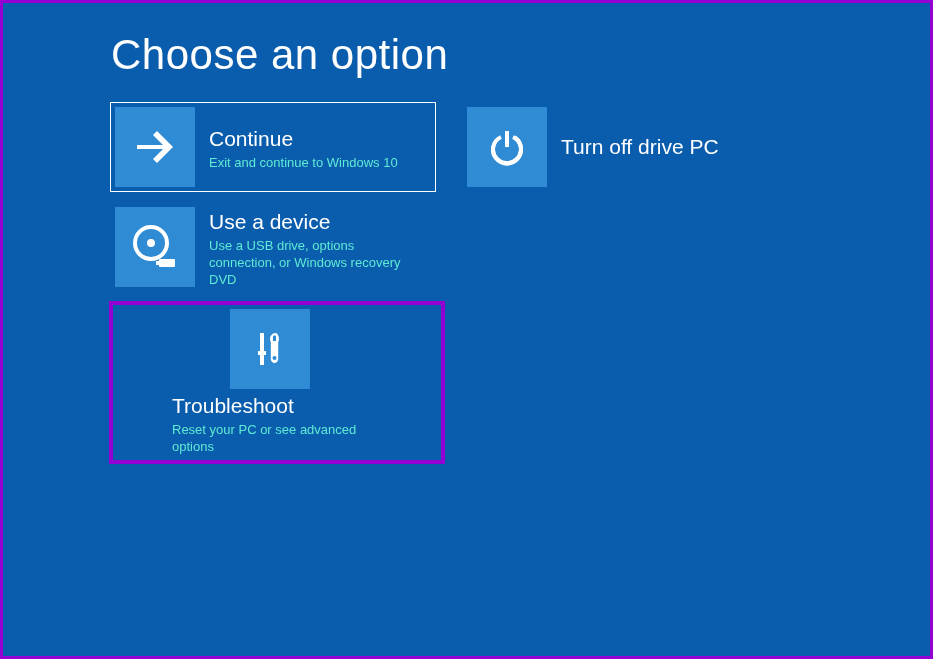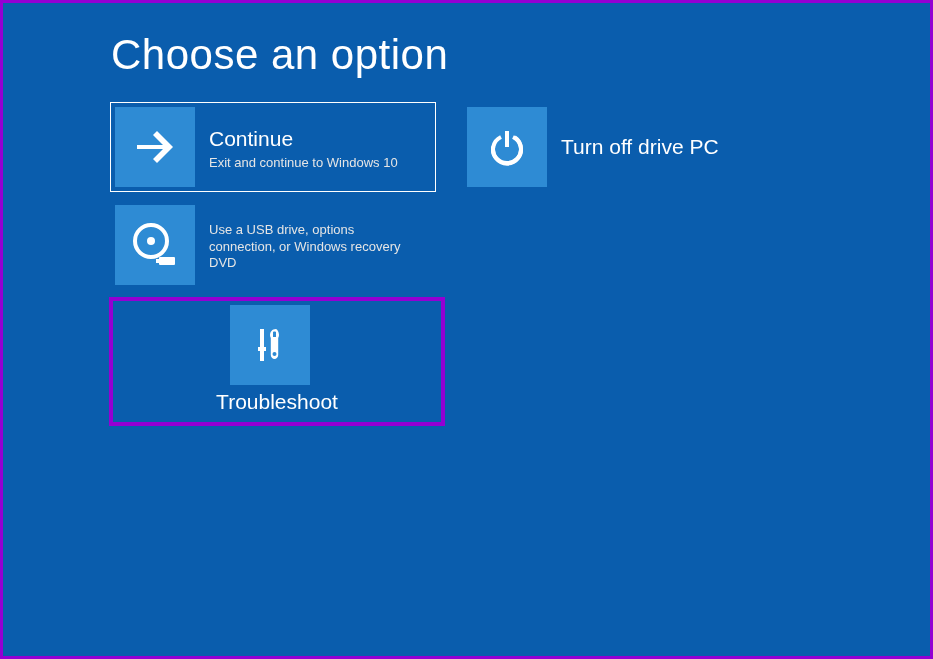--- a/index.html
+++ b/index.html
@@ -70,21 +70,21 @@
     .tile-title {
       font-size: 21px;
       font-weight: 300;
       line-height: 1.2;
       margin-bottom: 4px;
     }
     .tile-desc {
       font-size: 13px;
       font-weight: 300;
       line-height: 1.3;
-      color: #e5e5e5;
+      color: #5eead4;
       max-width: 210px;
     }
     svg {
       fill: #ffffff;
     }
   </style>
 </head>
 <body>
 
 <div class="container">
@@ -108,38 +108,40 @@
       <div class="tile">
         <div class="tile-icon">
           <svg width="56" height="56" viewBox="0 0 56 56">
             <circle cx="24" cy="24" r="16" fill="none" stroke="#ffffff" stroke-width="4"></circle>
             <circle cx="24" cy="24" r="4" fill="#ffffff"></circle>
             <rect x="32" y="40" width="16" height="8" rx="1" fill="#ffffff"></rect>
             <rect x="29" y="42" width="4" height="4" fill="#ffffff"></rect>
           </svg>
         </div>
         <div class="tile-text">
+          <div class="tile-title">Use a device</div>
           <div class="tile-desc">Use a USB drive, options connection, or Windows recovery DVD</div>
         </div>
       </div>
 
       <div class="tile highlighted">
         <div class="tile-icon">
           <svg width="48" height="48" viewBox="0 0 48 48">
 
             <rect x="14" y="8" width="4" height="18" fill="#ffffff"></rect>
             <rect x="12" y="26" width="8" height="4" fill="#ffffff"></rect>
             <rect x="14" y="30" width="4" height="10" fill="#ffffff"></rect>
 
             <path d="M30 8 C26 8 24 11 24 14 C24 15 24.3 16 24.8 17 L24.8 34 C24.8 36 26.5 38 28.5 38 C30.5 38 32.2 36 32.2 34 L32.2 17 C32.7 16 33 15 33 14 C33 11 31 8 30 8 M30 11 L30 16 L27 16 L27 11 C27 11 28 10 30 11 Z" fill="#ffffff"></path>
             <circle cx="28.5" cy="33" r="2" fill="#2e8bd4"></circle>
           </svg>
         </div>
         <div class="tile-text">
           <div class="tile-title">Troubleshoot</div>
+          <div class="tile-desc">Reset your PC or see advanced options</div>
         </div>
       </div>
     </div>
 
     <div class="column">
 
       <div class="tile">
         <div class="tile-icon">
           <svg width="48" height="48" viewBox="0 0 48 48">
             <circle cx="24" cy="26" r="14" fill="none" stroke="#ffffff" stroke-width="4" stroke-dasharray="60 20" stroke-dashoffset="-8" transform="rotate(-90 24 26)"></circle>

